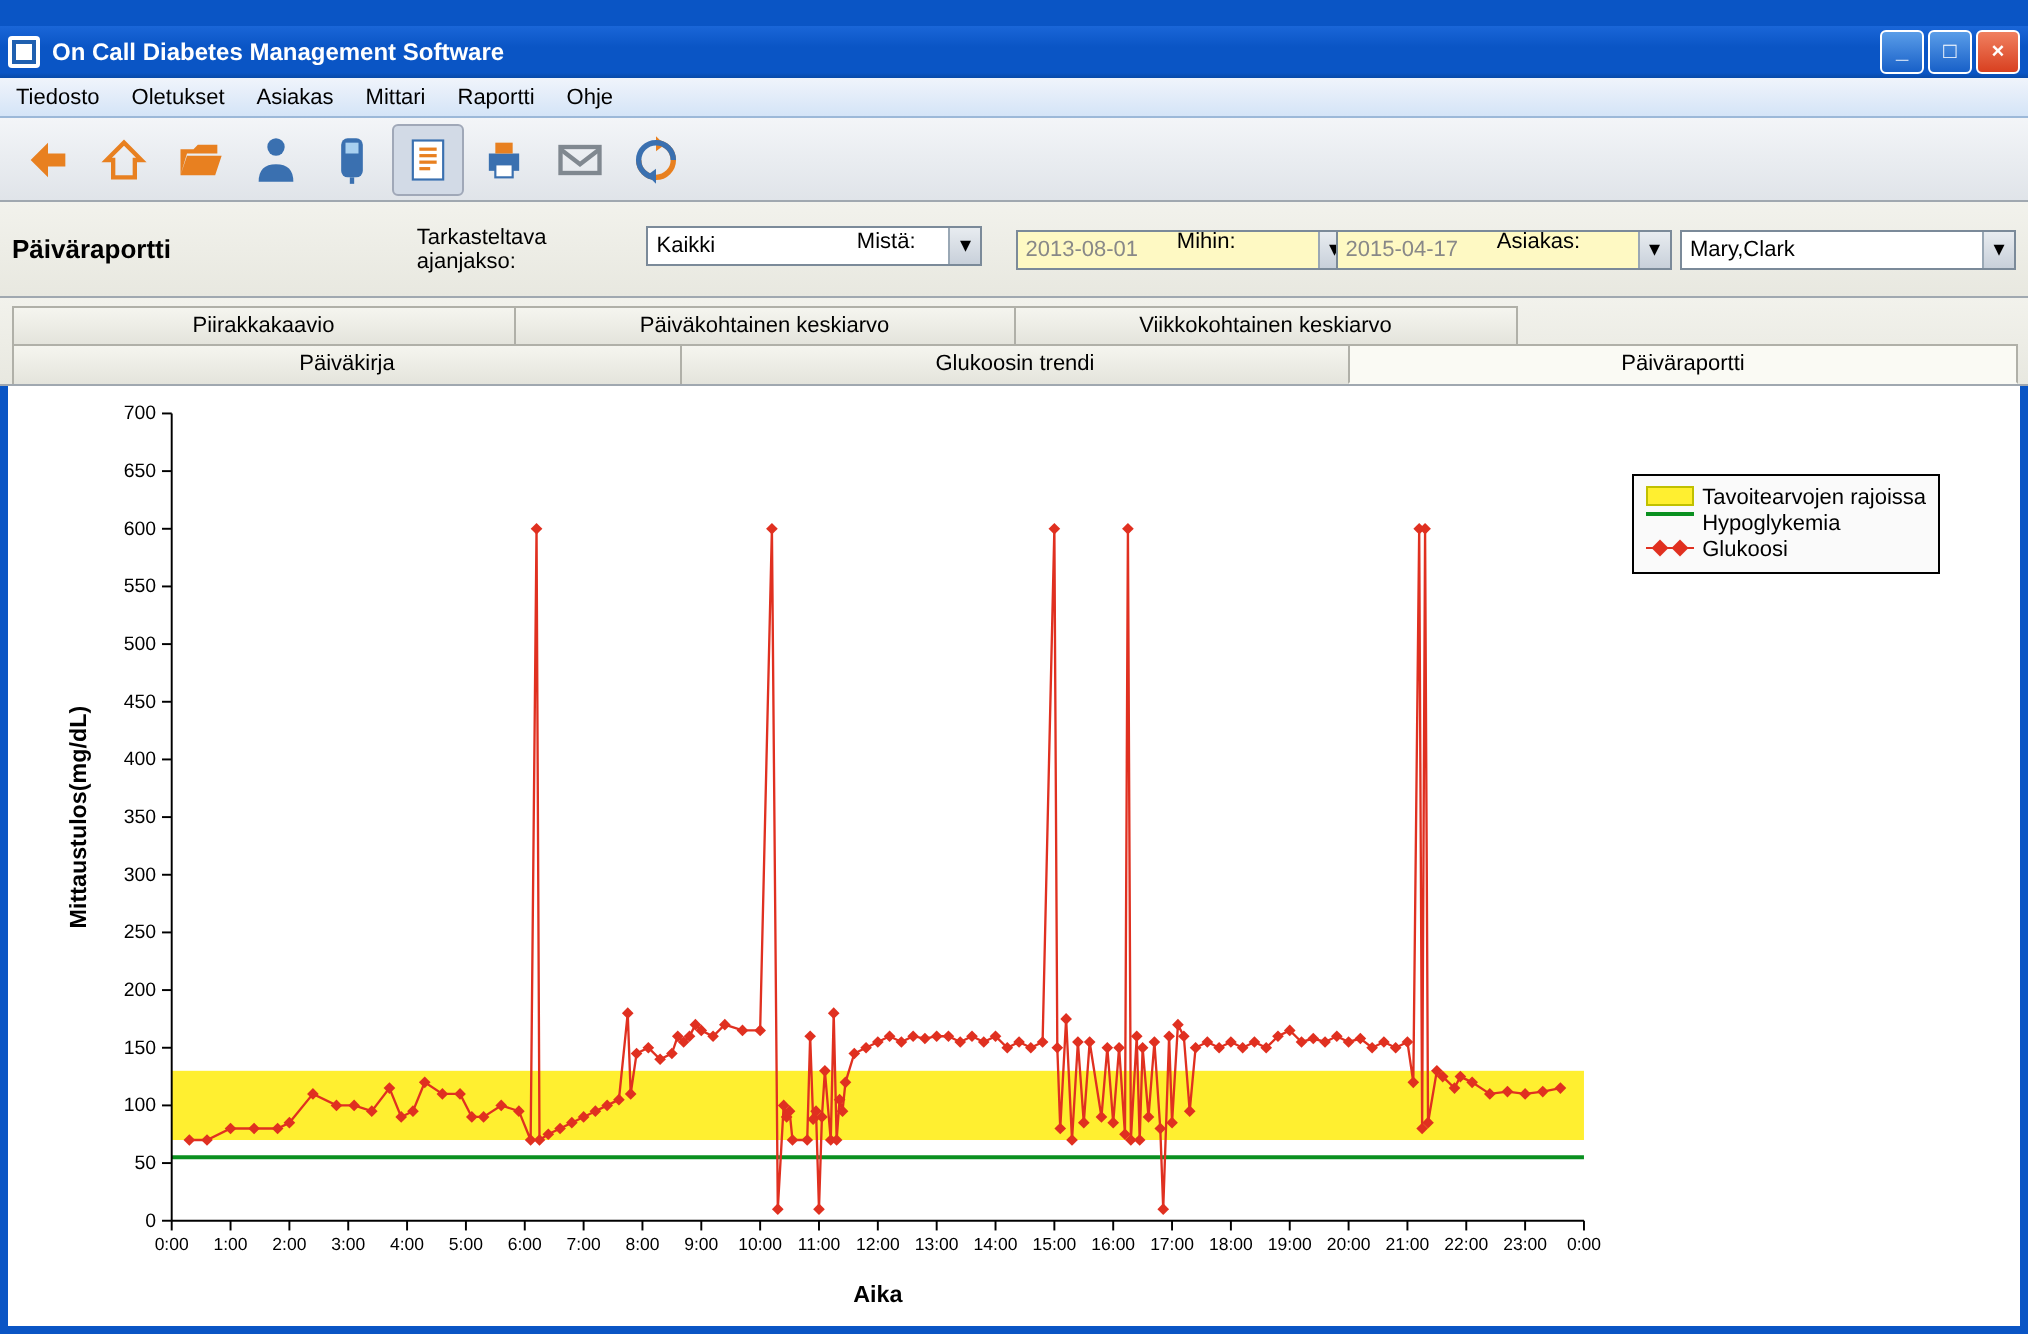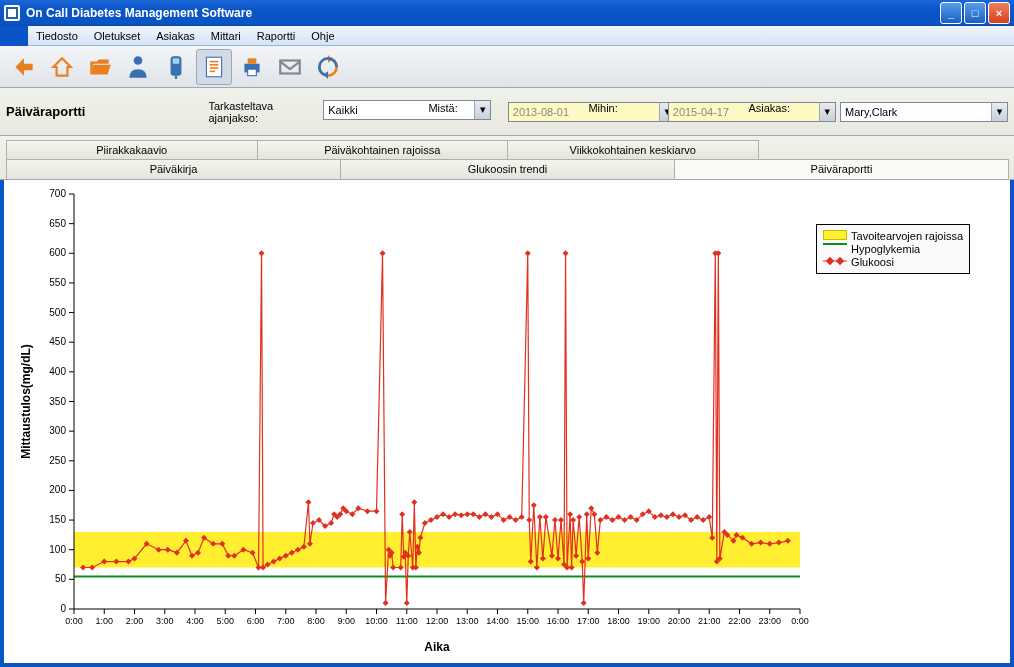--- a/index.html
+++ b/index.html
@@ -1,24 +1,24 @@
 <!DOCTYPE html>
 <html><head>
 <meta charset="utf-8">
 <style>
   * { box-sizing: border-box; margin: 0; padding: 0; }
   body { font-family: Tahoma, Arial, sans-serif; font-size: 11px; background: #0a55c5; width: 1014px; height: 667px; }
   .window { width: 1014px; height: 667px; display: flex; flex-direction: column; }
-  .titlebar { background: linear-gradient(#1a66d8,#0a55c5 40%,#0a55c5 90%,#084aa8); color: #fff; display: flex; align-items: center; height: 26px; padding: 0 4px; }
+  .titlebar { background: linear-gradient(#1a66d8,#0a55c5 40%,#0a55c5 90%,#084aa8); color: #fff; display: flex; align-items: center; height: 26px; padding: 0 4px; margin-top: 13px; }
   .titlebar .icon { width: 16px; height: 16px; background: #fff; border-radius: 2px; margin-right: 6px; display:flex;align-items:center;justify-content:center;}
   .titlebar .title { font-weight: bold; font-size: 12px; flex: 1; }
   .tbtns { display:flex; gap:2px; }
   .tbtn { width: 22px; height: 22px; border: 1px solid #fff; border-radius:3px; background: linear-gradient(#5a9de8,#1860c8); display:flex;align-items:center;justify-content:center; color:#fff; font-weight:bold; }
   .tbtn.close { background: linear-gradient(#f08060,#d84020); }
-  .menubar { background: linear-gradient(#f0f4fb,#d4e4f7); display:flex; align-items:center; height:20px; border-bottom:1px solid #9cb8d8;margin-left:28px; }
+  .menubar { background: linear-gradient(#f0f4fb,#d4e4f7); display:flex; align-items:center; height:20px; border-bottom:1px solid #9cb8d8; }
   .menubar .mi { padding: 2px 8px; color:#000; }
   .toolbar { background: linear-gradient(#f3f5f8,#e0e4e9); height:42px; display:flex; align-items:center; padding:2px 6px; gap:2px; border-bottom:1px solid #a0a8b0;}
   .tbutton { width:36px; height:36px; border:1px solid transparent; border-radius:3px; display:flex;align-items:center;justify-content:center; }
   .tbutton.pressed { border:1px solid #a0a8b8; background:#d2dae6; }
   .tbutton svg { width:26px; height:26px; }
   .filterbar { background: linear-gradient(#f2f2ec,#e8e8e0); display:flex; align-items:center; border-bottom:1px solid #a0a8b0; height:48px; padding:0 6px; gap:10px; }
   .filterbar .lbl { font-weight:bold; font-size:13px; }
   .filterbar .grp { display:flex; flex-direction:row; gap:2px; }
   .filterbar .grp label { font-size:11px; }
   .combo { display:flex; align-items:center; border:1px solid #7b8a99; background:#fff; height:20px;margin-left:48px; }
@@ -155,21 +155,21 @@
       <div class="combo">
         <input value="Mary,Clark" style="">
         <div class="arrow">▾</div>
       </div>
     </div>
   </div>
 
   <div class="tabs-region">
     <div class="tabrow">
       <div class="tab">Piirakkakaavio</div>
-      <div class="tab">Päiväkohtainen rajoissa</div>
+      <div class="tab">Päiväkohtainen keskiarvo</div>
       <div class="tab">Viikkokohtainen keskiarvo</div>
       <div class="tab" style="visibility:hidden"></div>
     </div>
     <div class="tabrow">
       <div class="tab">Päiväkirja</div>
       <div class="tab">Glukoosin trendi</div>
       <div class="tab active">Päiväraportti</div>
     </div>
   </div>
 

